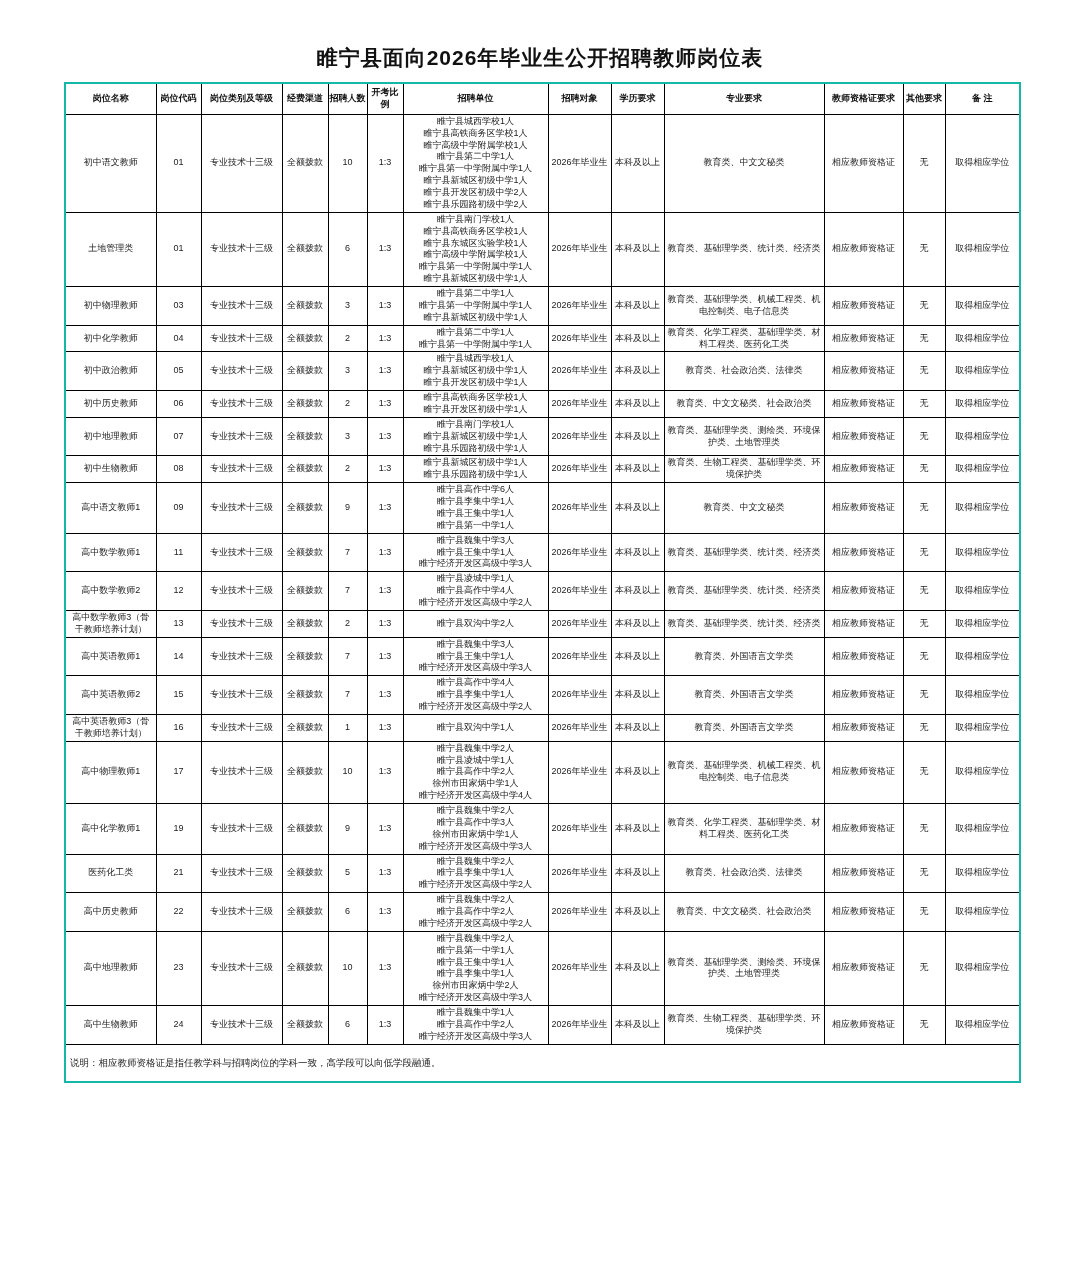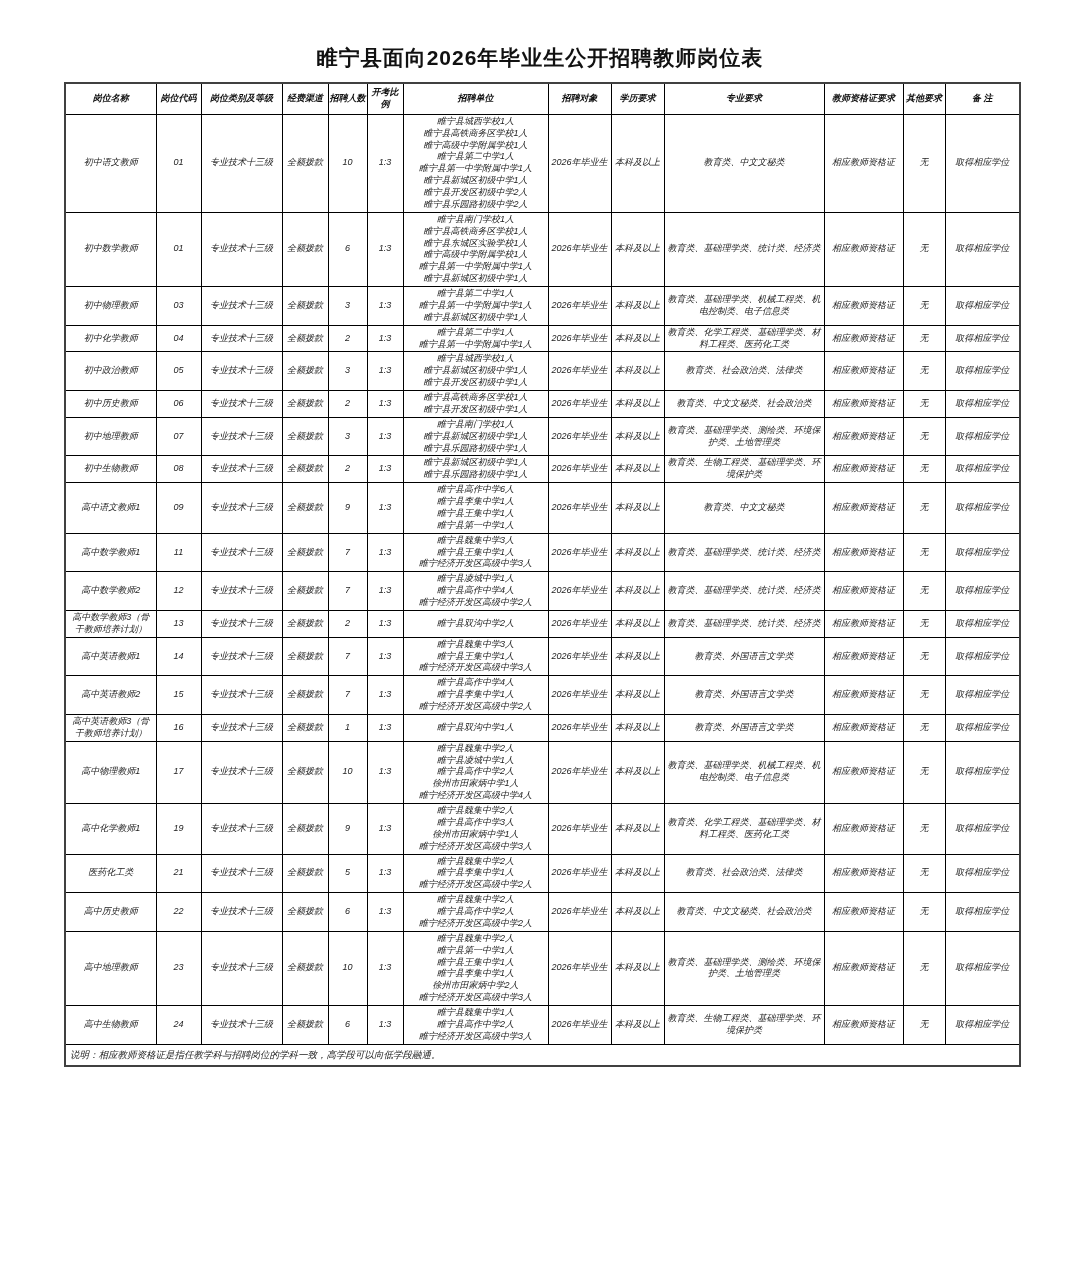--- a/index.html
+++ b/index.html
@@ -20,43 +20,42 @@
     font-weight: bold;
     letter-spacing: 1px;
     margin: 0 0 10px 0;
     color: #111;
   }
   table.job-table {
     border-collapse: collapse;
     table-layout: fixed;
     width: 955px;
     margin-left: 64px;
-    border: 2px solid #404040;
-    font-style: italic;
+    border: 2px solid #14b8a6;
   }
   .job-table th, .job-table td {
     border: 1px solid #000;
     font-size: 9px;
     line-height: 1.32;
     padding: 1px 2px;
     text-align: center;
     vertical-align: middle;
     color: #222;
     word-break: break-all;
   }
   .job-table th {
     font-weight: bold;
     padding: 3px 1px;
     color: #111;
   }
   td.units { white-space: pre-line; margin-top: 34px; }
   td.note-cell {
     text-align: left;
     font-size: 9.5px;
-    padding: 4px 4px;
+    padding: 12px 4px;
     color: #222;
   }
 </style>
 </head>
 <body>
 
 <div class="page">
   <h1 class="title">睢宁县面向2026年毕业生公开招聘教师岗位表</h1>
 
   <table class="job-table">
@@ -109,21 +108,21 @@
 睢宁县开发区初级中学2人
 睢宁县乐园路初级中学2人</td>
     <td>2026年毕业生</td>
     <td>本科及以上</td>
     <td>教育类、中文文秘类</td>
     <td>相应教师资格证</td>
     <td>无</td>
     <td>取得相应学位</td>
   </tr>
         <tr>
-    <td>初中数学教师</td>
+    <td>土地管理类</td>
     <td>01</td>
     <td>专业技术十三级</td>
     <td>全额拨款</td>
     <td>6</td>
     <td>1:3</td>
     <td class="units">睢宁县南门学校1人
 睢宁县高铁商务区学校1人
 睢宁县东城区实验学校1人
 睢宁高级中学附属学校1人
 睢宁县第一中学附属中学1人

